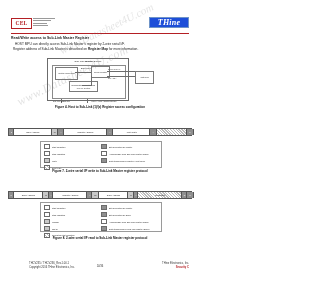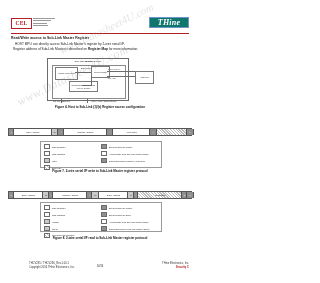--- a/index.html
+++ b/index.html
@@ -23,21 +23,21 @@
     font-family:"Liberation Serif", serif;font-weight:bold;
     font-size:5.5px;color:#b41f24;letter-spacing:.2px;line-height:1;
   }
   .cel-sub{position:absolute;left:22px;top:1px;width:22px;}
   .cel-sub i{display:block;height:1px;background:#9a9a9a;margin-bottom:1.4px;}
   .cel-sub i:nth-child(2){width:80%}
   .cel-sub i:nth-child(3){width:62%}
   .cel-sub i:nth-child(4){width:70%}
   .logo-thine{
     position:absolute;right:0;top:0px;width:40px;height:11px;
-    background:#0f766e;display:flex;align-items:center;justify-content:center;
+    background:#1d4ed8;display:flex;align-items:center;justify-content:center;
     box-shadow:inset 0 0 0 1px #6e93c8;
   }
   .logo-thine span{
     font-family:"Liberation Serif", serif;font-style:italic;font-weight:bold;
     font-size:8px;color:#ffffff;line-height:1;letter-spacing:.2px;
   }
   .hdr-rule{position:absolute;left:11px;top:33px;right:11px;height:1px;background:#b41f24;}
 
   
   .txt{position:absolute;left:11px;right:11px;color:#222;}

